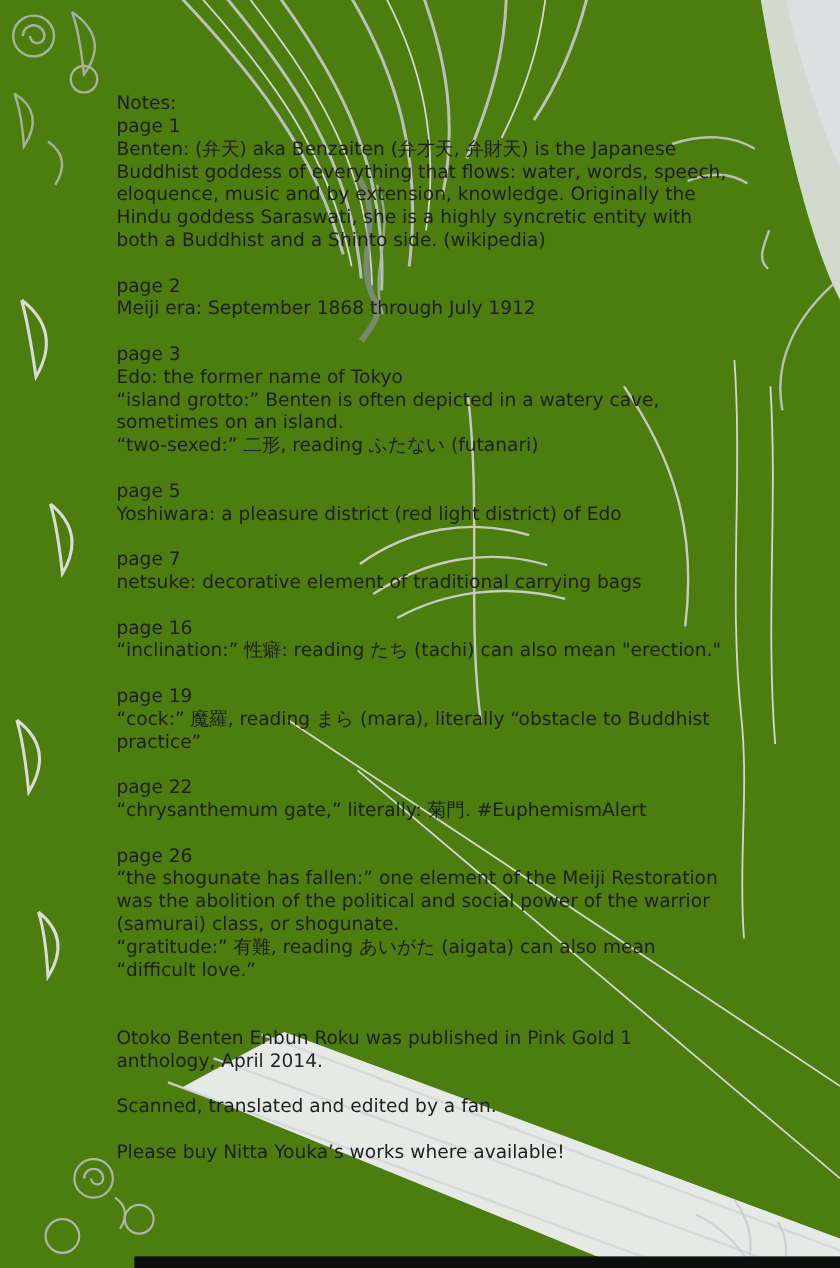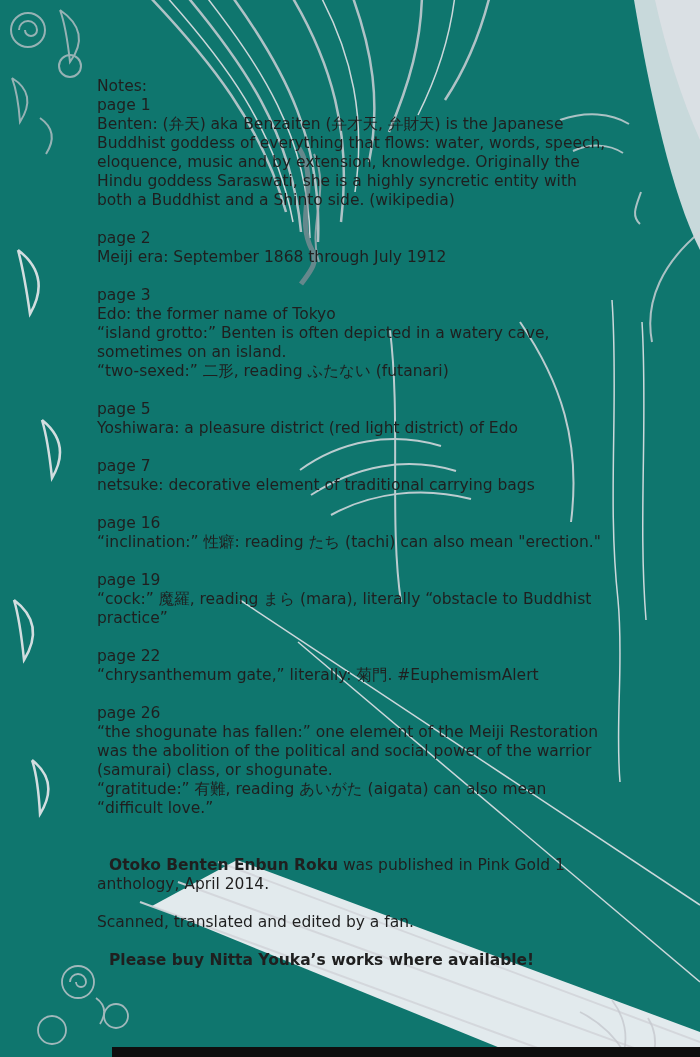--- a/index.html
+++ b/index.html
@@ -13,29 +13,29 @@
   #art{position:absolute;left:0;top:0;width:700px;height:1057px;}
   #text-col{
     position:absolute;left:97px;top:77px;width:608px;
     font-size:15.5px;line-height:19px;color:#1f1f1f;
   }
   .lines{white-space:pre-line;}
   .note{margin-top:19px;}
   .note:first-of-type{margin-top:0;}
   #footer{margin-top:38px;}
   .gap{margin-top:19px;}
-  .b{font-weight:bold;margin-left:12px;}
+  .b{font-weight:normal;}
   #bottom-bar{
     position:absolute;left:112px;right:0;bottom:0;height:10px;
   }
 </style>
 </head>
 <body>
 
-<div id="page" style="background: #0f766e;">
+<div id="page" style="background: #4d7c0f;">
 
   <svg id="art" viewBox="0 0 700 1057" xmlns="http://www.w3.org/2000/svg" aria-hidden="true">
 
     <path d="M634,0 L700,0 L700,250 C672,195 650,95 634,0 Z" fill="#e9ebee" opacity="0.85"></path>
     <path d="M655,0 L700,0 L700,140 C682,100 666,50 655,0 Z" fill="#dfe1e6" opacity="0.8"></path>
 
     <g fill="none" stroke="#ccd0d6" stroke-width="2.5" opacity="0.85">
       <path d="M148,-5 C210,60 262,125 286,212"></path>
       <path d="M186,-5 C242,62 292,132 301,232"></path>
       <path d="M231,-5 C287,72 322,142 318,242"></path>

